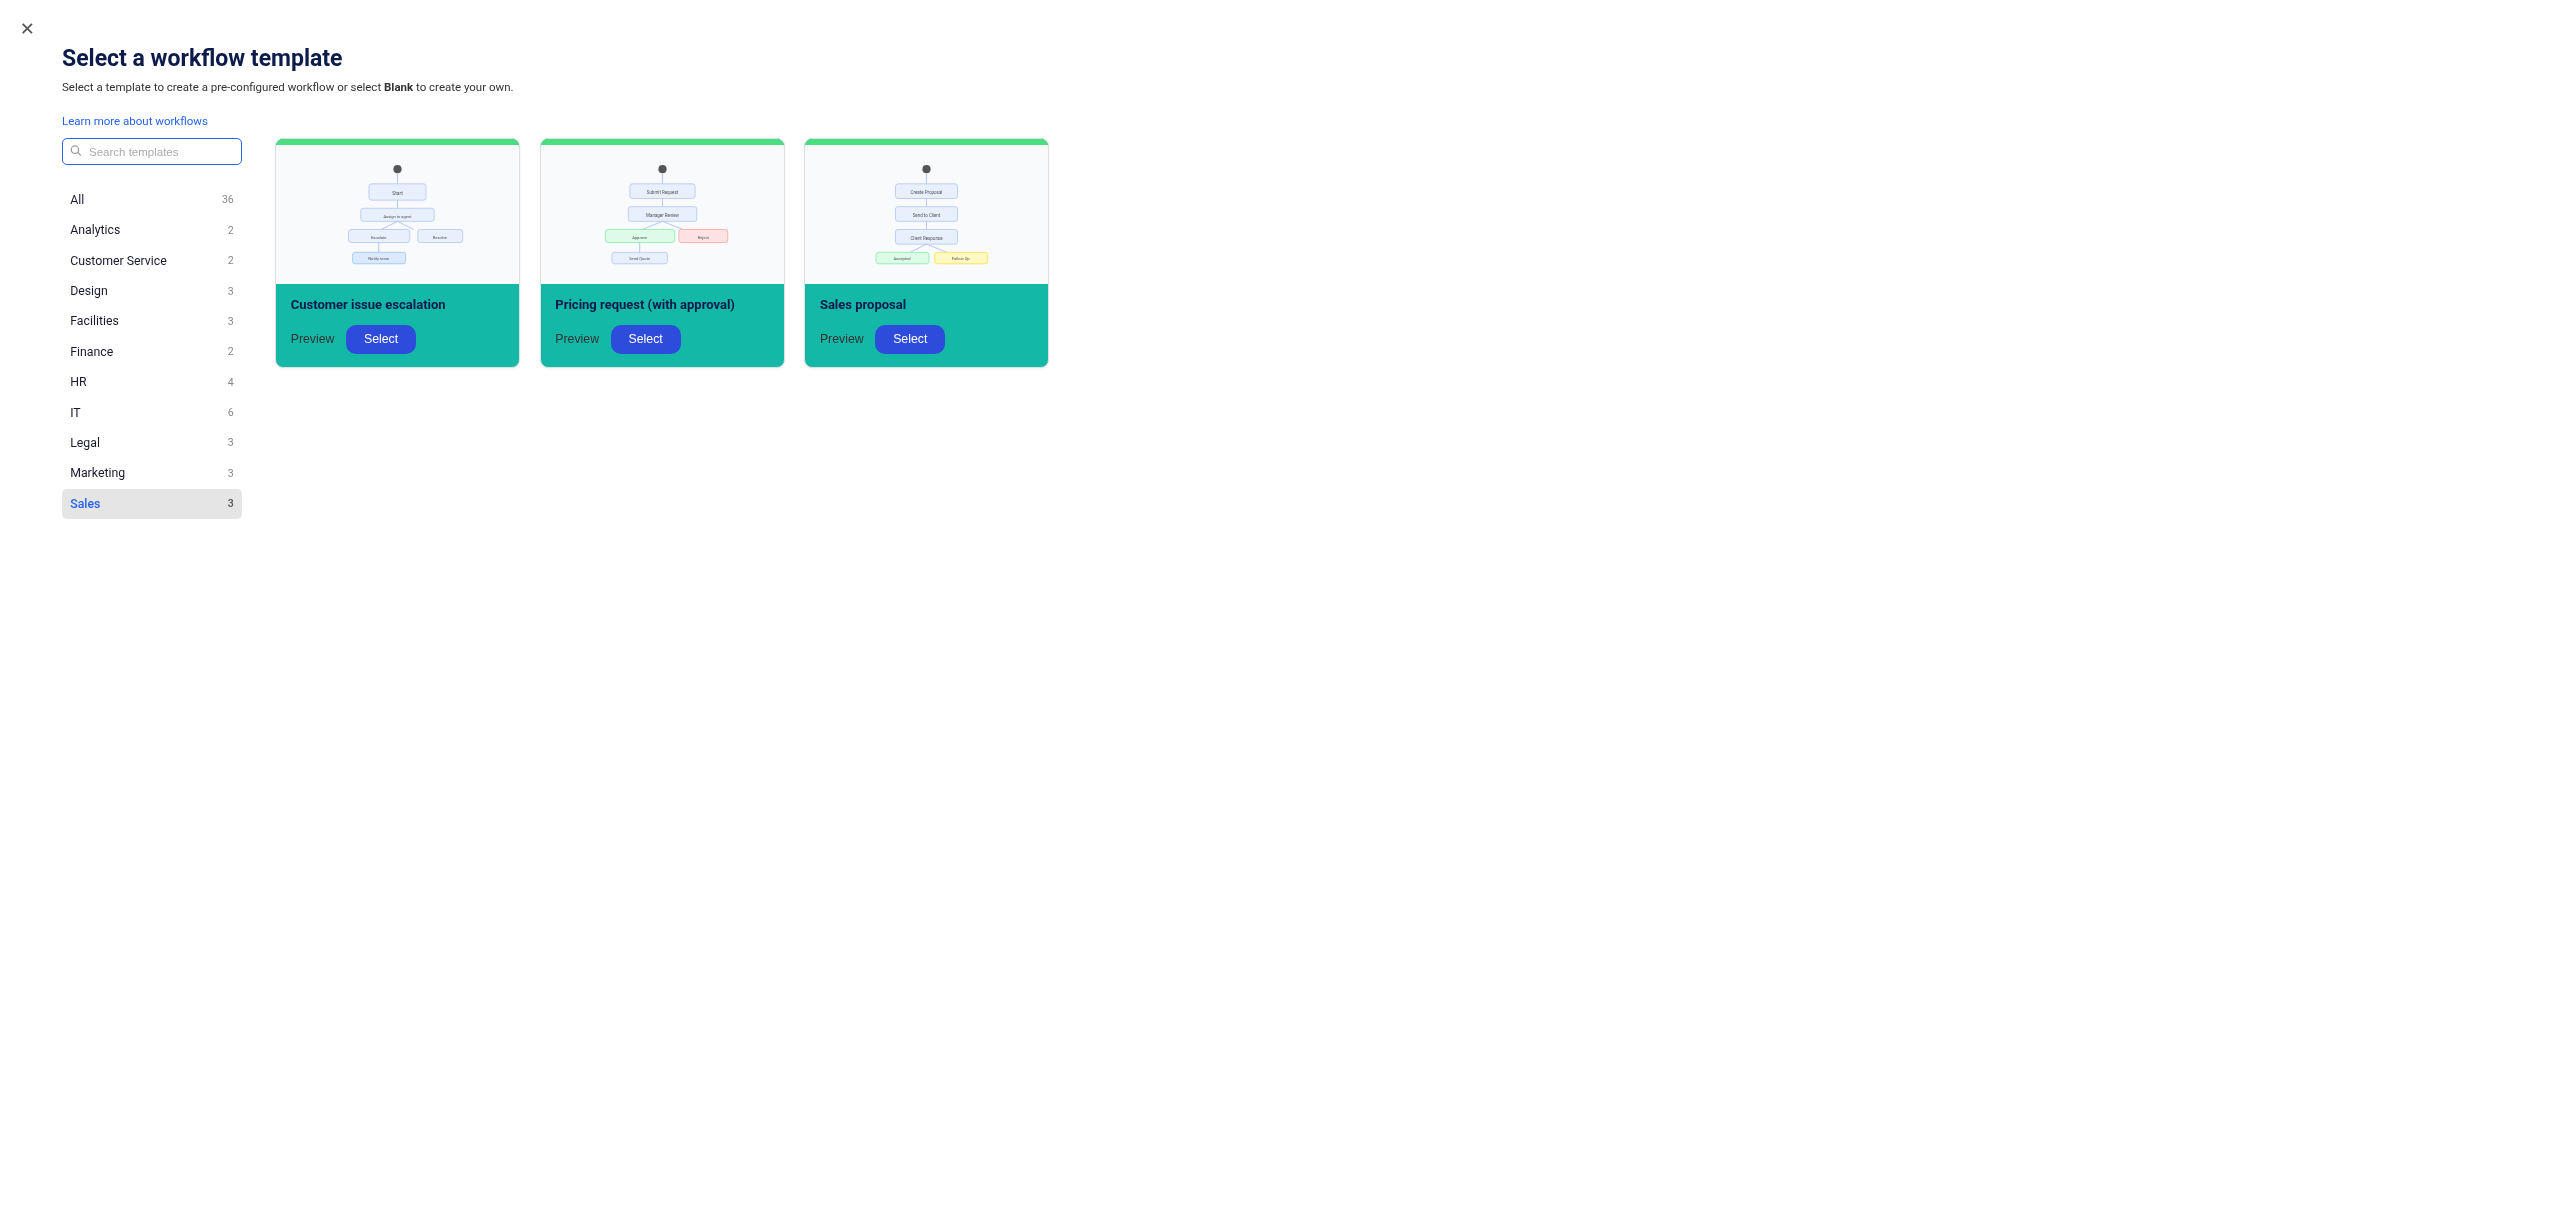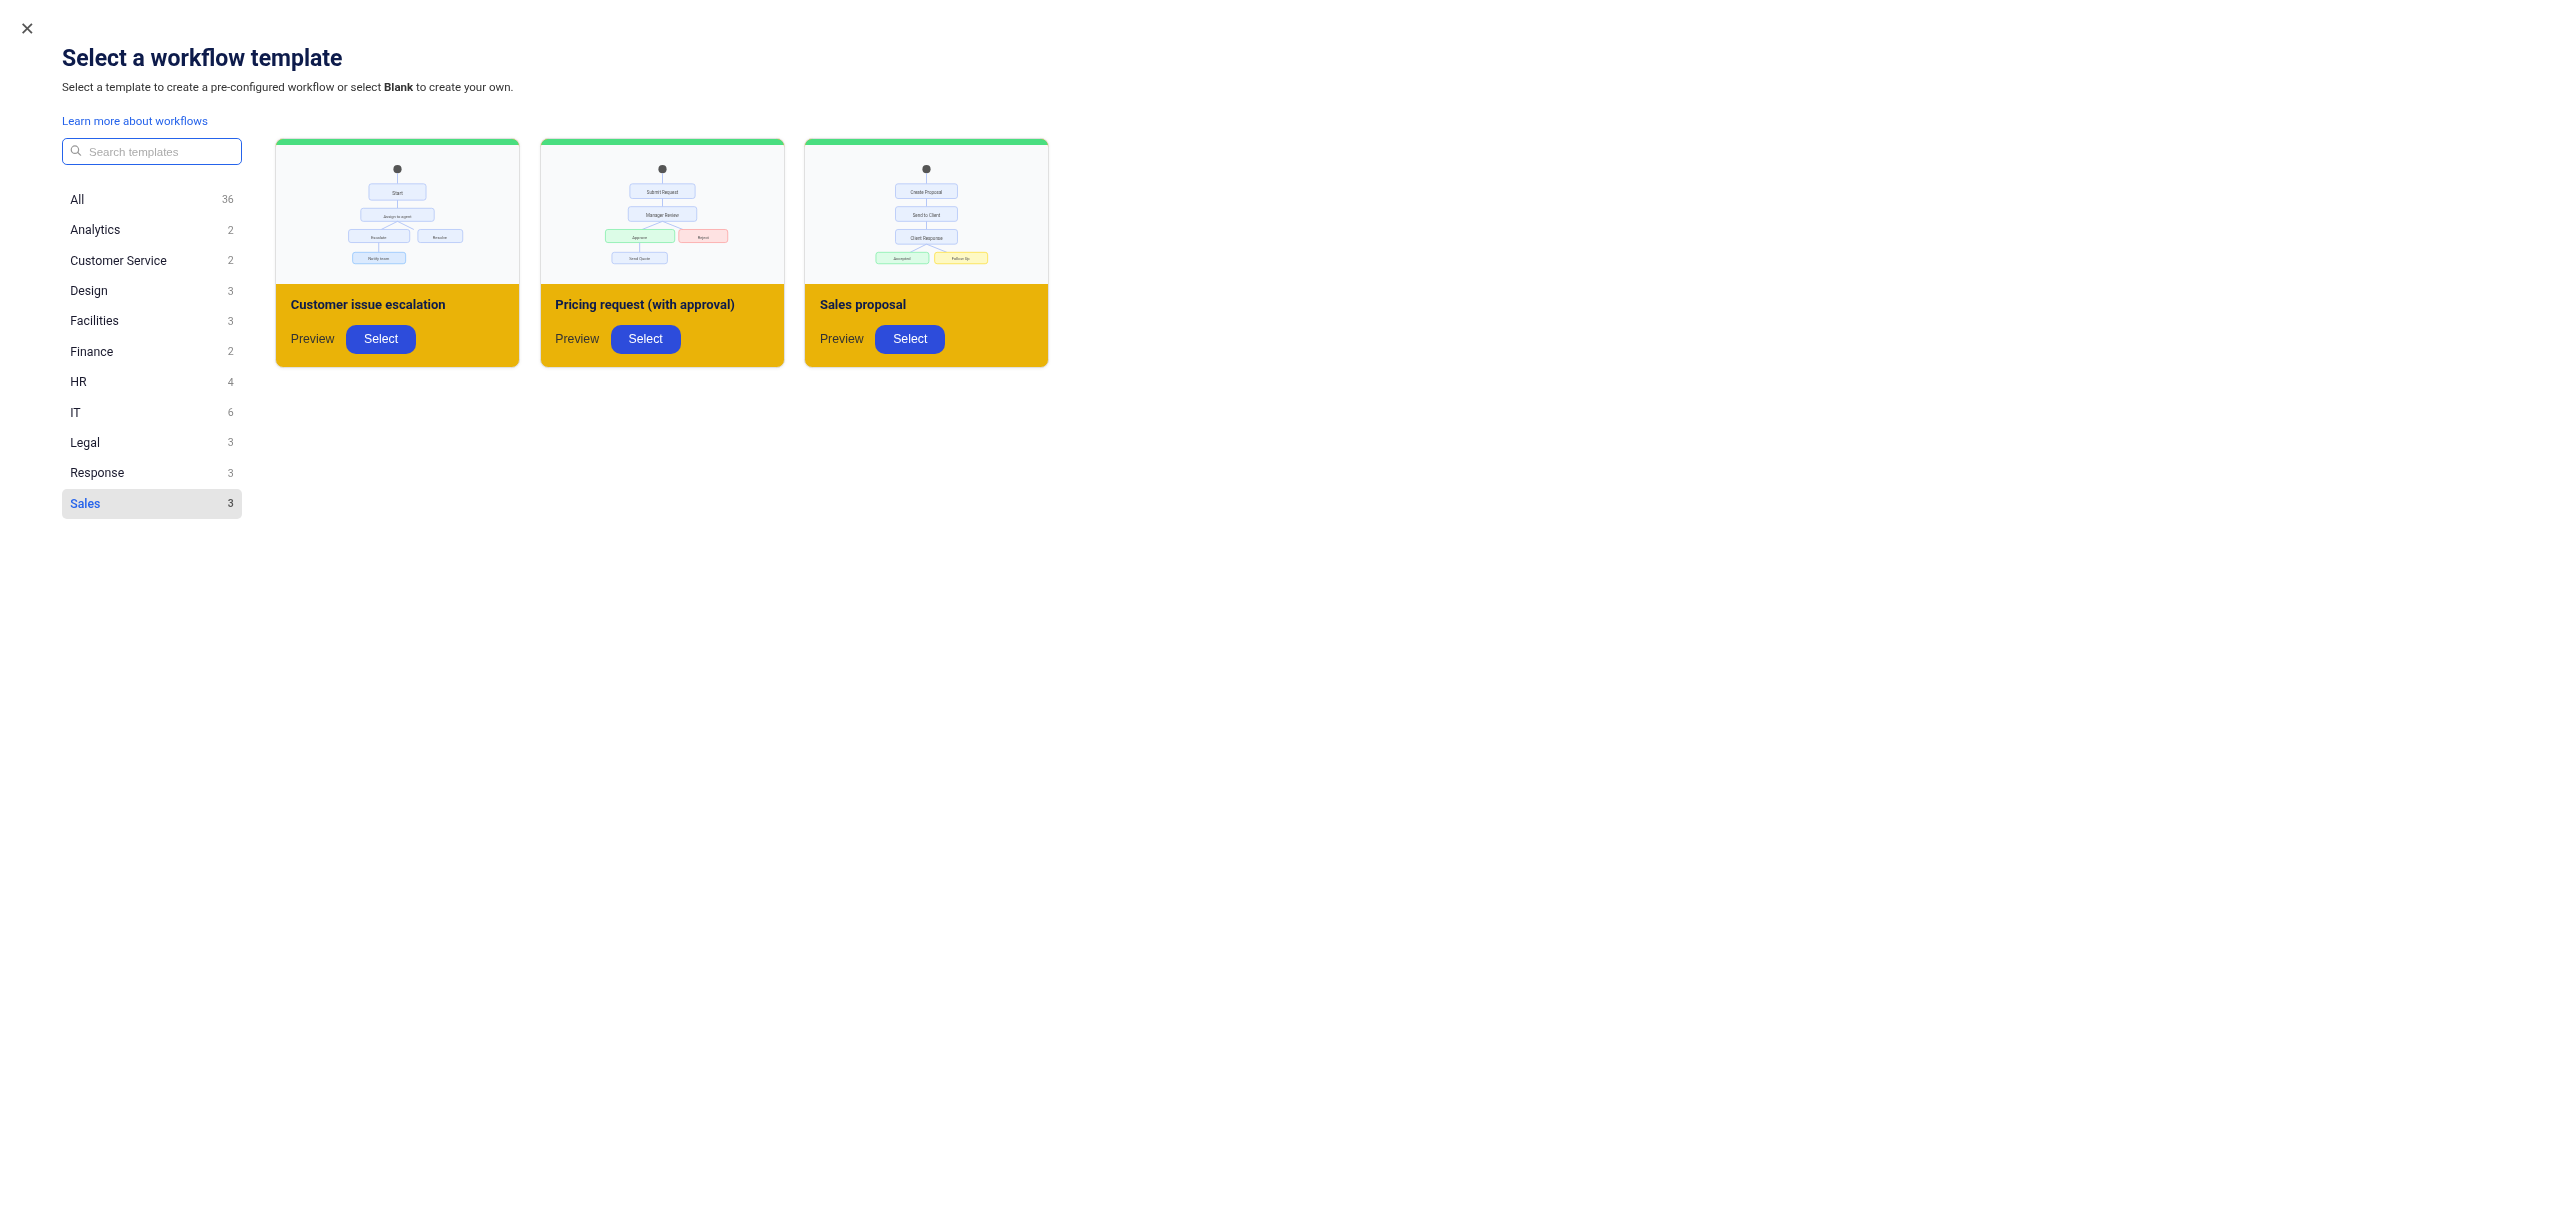--- a/index.html
+++ b/index.html
@@ -101,21 +101,21 @@
     .category-item.active .category-count { color: #555; }
     
     .cards-area {
       flex: 1;
       display: flex;
       gap: 19.6px;
       align-items: flex-start;
       flex-wrap: wrap;
     }
     .template-card {
-      background: #eab308;
+      background: #14b8a6;
       border: 0.8px solid #e0e0e0;
       border-radius: 8.2px;
       width: 245px;
       overflow: hidden;
       box-shadow: 0 0.8px 3.3px rgba(0,0,0,0.06);
       display: flex;
       flex-direction: column;
     }
     .card-top-bar {
       height: 5.7px;
@@ -218,21 +218,21 @@
           </li>
           <li class="category-item">
             <span>IT</span>
             <span class="category-count">6</span>
           </li>
           <li class="category-item">
             <span>Legal</span>
             <span class="category-count">3</span>
           </li>
           <li class="category-item">
-            <span>Response</span>
+            <span>Marketing</span>
             <span class="category-count">3</span>
           </li>
           <li class="category-item active">
             <span>Sales</span>
             <span class="category-count">3</span>
           </li>
         </ul>
     </div>
 
     <div class="cards-area" id="cards-area">

